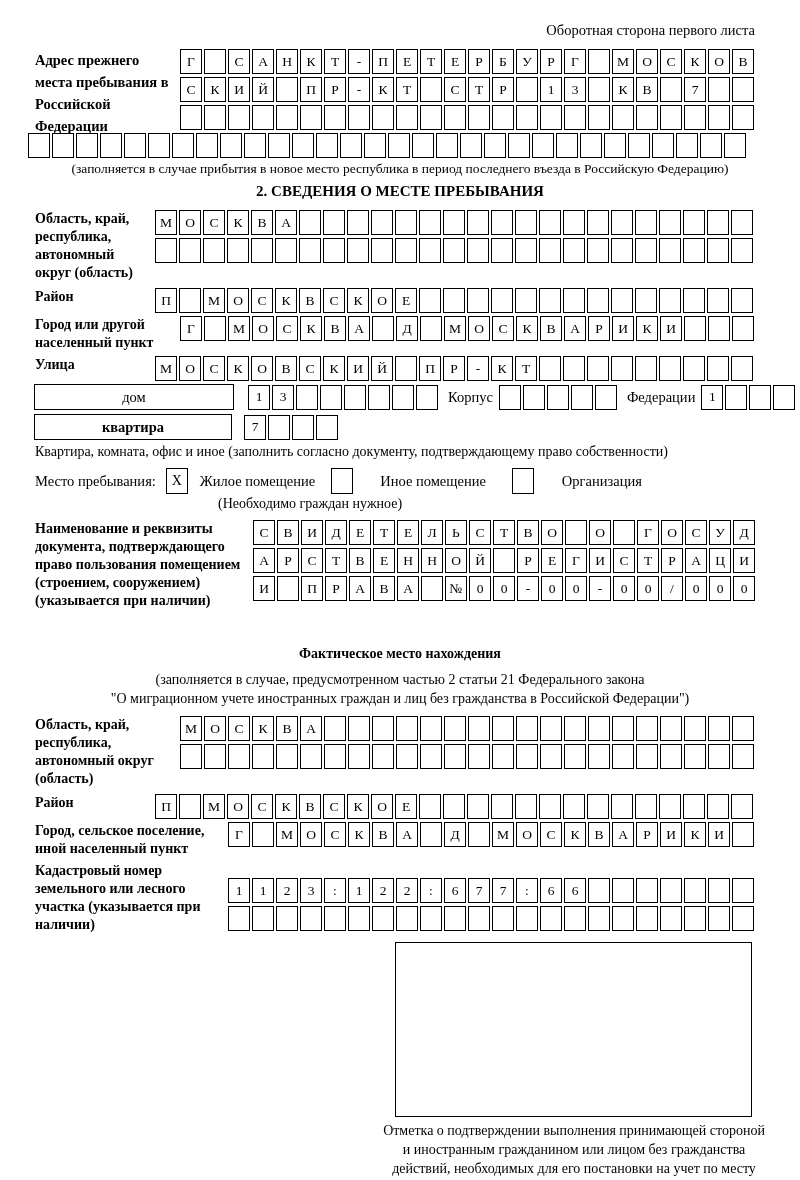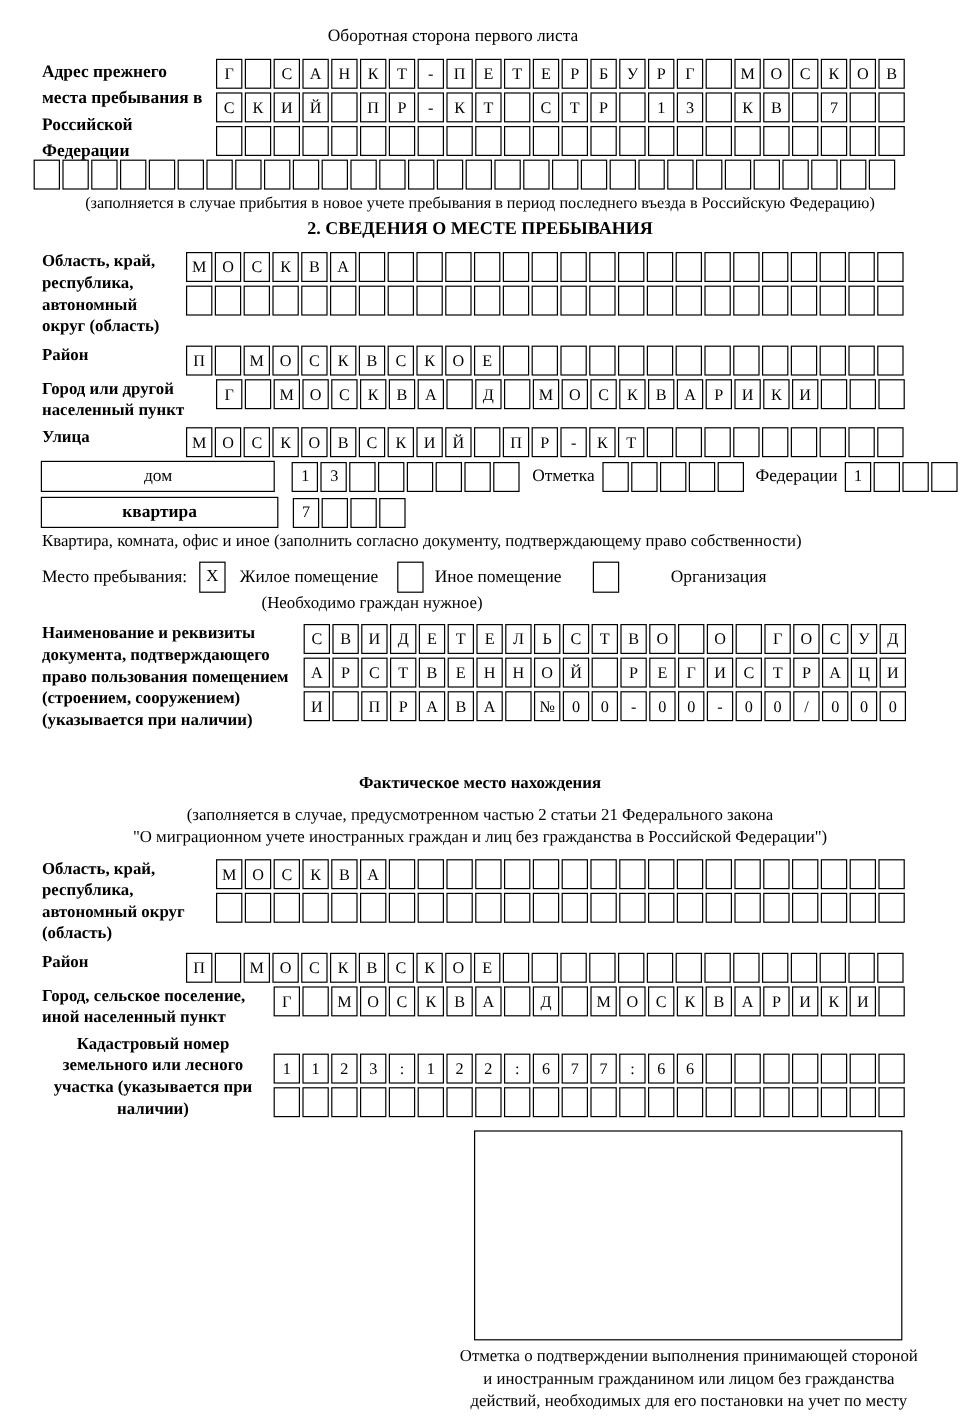--- a/index.html
+++ b/index.html
@@ -1,19 +1,19 @@
 <!DOCTYPE html>
 <html lang="ru"><head>
 <meta charset="utf-8">
 <style>
   html,body{margin:0;padding:0;background:#fff;color:#000;}
   body{width:800px;height:1180px;font-family:"Liberation Serif","DejaVu Serif",serif;font-size:14px;overflow:hidden;}
   .page{padding:14px 0 0 0;position:relative;}
 
-  .top-note{text-align:center;margin:8px 45px 10px 0;font-size:14.5px;}
+  .top-note{text-align:right;margin:8px 45px 10px 0;font-size:14.5px;}
 
   .field{position:relative;margin-left:35px;}
   .flabel{position:absolute;left:0;top:0;font-size:14px;line-height:18px;font-weight:bold;}
   .flabel.wide-line{line-height:22px;font-size:14.5px;}
   .rows{display:block;}
 
   .cellrow{display:flex;margin-bottom:3px;}
   .cell{flex:0 0 auto;width:22px;height:25px;margin-right:2px;border:1.6px solid #000;box-sizing:border-box;
         display:inline-flex;align-items:center;justify-content:center;font-size:13.5px;background:#fff;}
 
@@ -166,21 +166,21 @@
           <span class="cell"></span>
           <span class="cell"></span>
           <span class="cell"></span>
           <span class="cell"></span>
           <span class="cell"></span>
           <span class="cell"></span>
           <span class="cell"></span>
         </div>
     </div>
   </div>
-  <div class="center-note">(заполняется в случае прибытия в новое учете пребывания в период последнего въезда в Российскую Федерацию)</div>
+  <div class="center-note">(заполняется в случае прибытия в новое место республика в период последнего въезда в Российскую Федерацию)</div>
 
   <div class="sec-title">2. СВЕДЕНИЯ О МЕСТЕ ПРЕБЫВАНИЯ</div>
 
   <div class="field f-region">
     <div class="flabel" style="width:112px;">Область, край, республика, автономный округ (область)</div>
     <div class="rows">
       <div class="cellrow">
           <span class="cell">М</span>
           <span class="cell">О</span>
           <span class="cell">С</span>
@@ -340,21 +340,21 @@
     <div class="cellrow" style="margin-bottom:0;">
         <span class="cell">1</span>
         <span class="cell">3</span>
         <span class="cell"></span>
         <span class="cell"></span>
         <span class="cell"></span>
         <span class="cell"></span>
         <span class="cell"></span>
         <span class="cell"></span>
       </div>
-    <span class="inline-label">Отметка</span>
+    <span class="inline-label">Корпус</span>
     <div class="cellrow" style="margin-bottom:0;">
         <span class="cell"></span>
         <span class="cell"></span>
         <span class="cell"></span>
         <span class="cell"></span>
         <span class="cell"></span>
       </div>
     <span class="inline-label">Федерации</span>
     <div class="cellrow" style="margin-bottom:0;">
         <span class="cell">1</span>
@@ -373,23 +373,23 @@
         <span class="cell"></span>
       </div>
   </div>
   <div class="sub-note">Квартира, комната, офис и иное (заполнить согласно документу, подтверждающему право собственности)</div>
 
   <div class="stayrow">
     <span>Место пребывания:</span>
     <span class="cb" style="margin-left:10px;">X</span>
     <span style="margin-left:12px;">Жилое помещение</span>
     <span class="cb" style="margin-left:16px;"></span>
-    <span style="margin-left:9px;">Иное помещение</span>
+    <span style="margin-left:27px;">Иное помещение</span>
     <span class="cb" style="margin-left:26px;"></span>
-    <span style="margin-left:43px;">Организация</span>
+    <span style="margin-left:28px;">Организация</span>
   </div>
   <div class="need-note">(Необходимо граждан нужное)</div>
 
   <div class="field f-doc">
     <div class="flabel" style="width:212px;">Наименование и реквизиты документа, подтверждающего право пользования помещением (строением, сооружением) (указывается при наличии)</div>
     <div class="rows">
       <div class="cellrow">
           <span class="cell">С</span>
           <span class="cell">В</span>
           <span class="cell">И</span>
@@ -582,21 +582,21 @@
           <span class="cell">Р</span>
           <span class="cell">И</span>
           <span class="cell">К</span>
           <span class="cell">И</span>
           <span class="cell"></span>
         </div>
     </div>
   </div>
 
   <div class="field f-cad">
-    <div class="flabel" style="width:185px;text-align:center;">Кадастровый номер земельного или лесного участка (указывается при наличии)</div>
+    <div class="flabel" style="width:185px;">Кадастровый номер земельного или лесного участка (указывается при наличии)</div>
     <div class="rows">
       <div class="cellrow">
           <span class="cell">1</span>
           <span class="cell">1</span>
           <span class="cell">2</span>
           <span class="cell">3</span>
           <span class="cell">:</span>
           <span class="cell">1</span>
           <span class="cell">2</span>
           <span class="cell">2</span>

